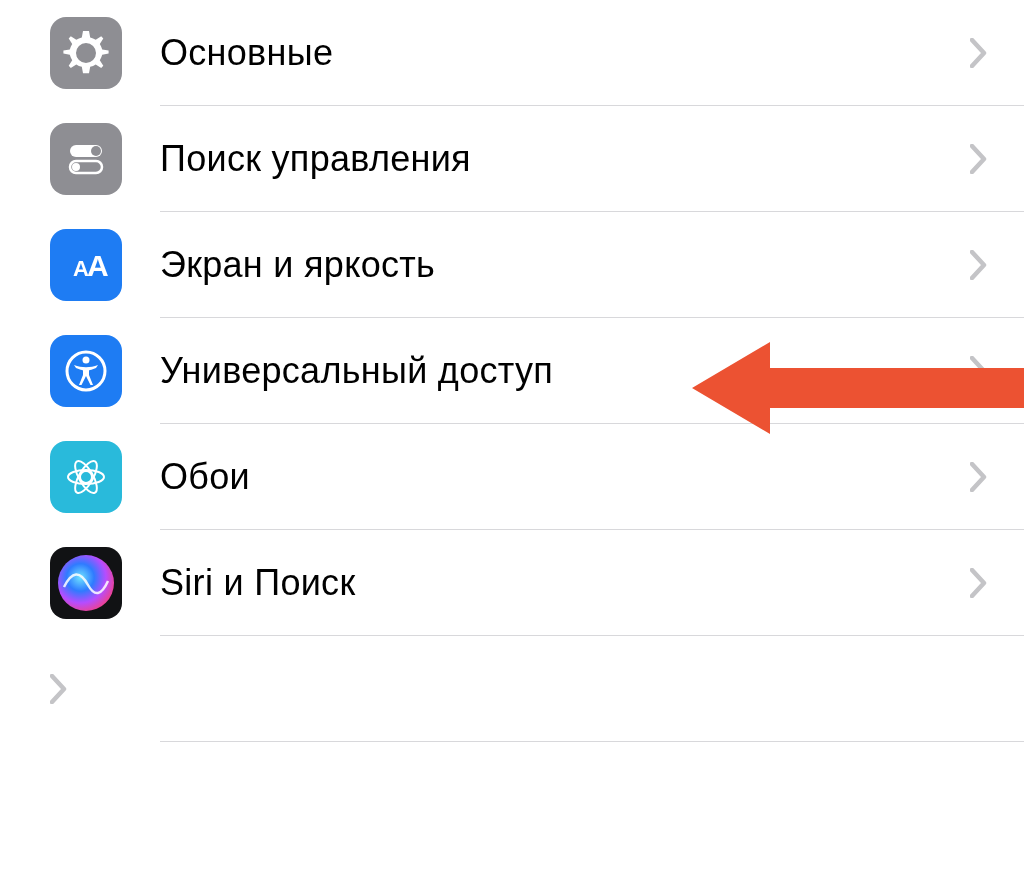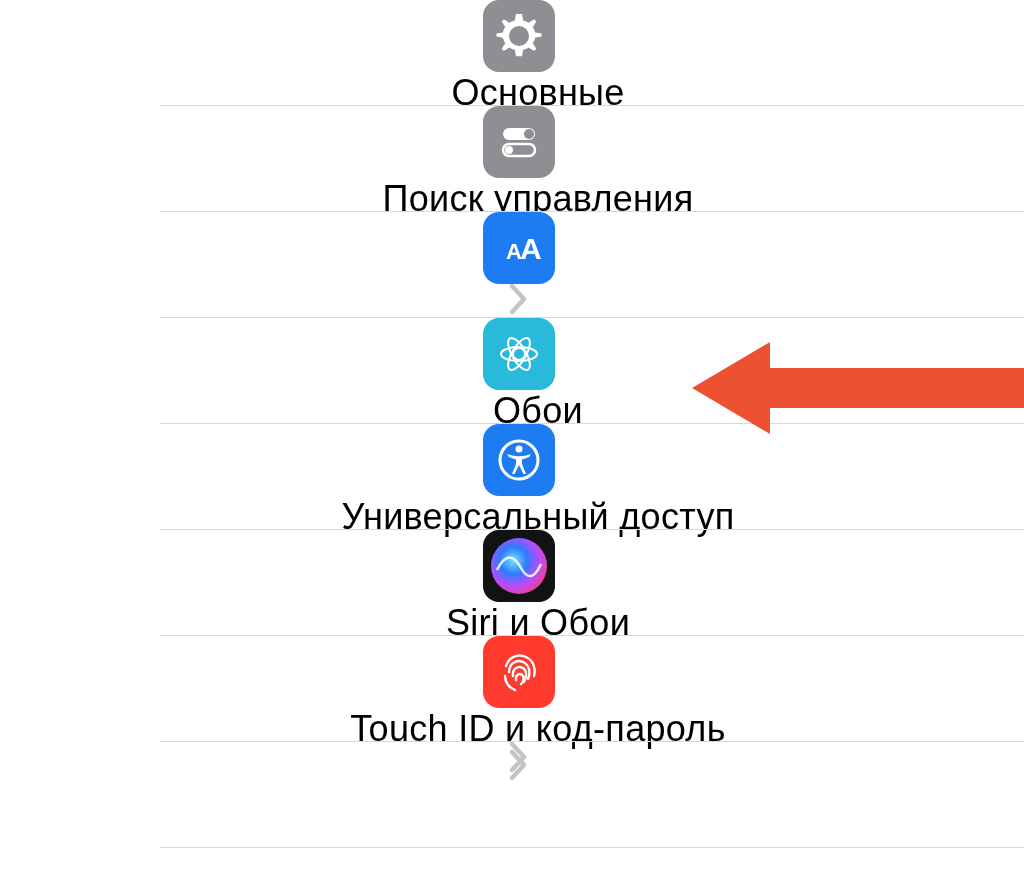--- a/index.html
+++ b/index.html
@@ -15,21 +15,20 @@
     flex-direction: column;
     width: 1024px;
   }
   .row {
     display: flex;
     align-items: center;
     height: 106px;
     padding-left: 50px;
     padding-right: 36px;
     position: relative;
-    flex-direction: column;
   }
   .row .divider {
     position: absolute;
     left: 160px;
     right: 0;
     bottom: 0;
     height: 1px;
     background: #d8d8db;
   }
   .row-icon {
@@ -106,57 +105,58 @@
     <div class="divider"></div>
   </div>
 
   <div class="row">
     <div class="row-icon" style="background:#1e7cf3">
       <svg class="icon-svg" width="52" height="52" viewBox="0 0 52 52">
         <text x="13" y="37" font-family="Helvetica, Arial" font-size="22" font-weight="600" fill="#ffffff">A</text>
         <text x="27" y="37" font-family="Helvetica, Arial" font-size="30" font-weight="600" fill="#ffffff">A</text>
       </svg>
     </div>
+    <span class="row-label">Экран и яркость</span>
+    <span class="chevron">
+      <svg width="18" height="30" viewBox="0 0 18 30">
+          <polyline points="2,2 14,15 2,28" fill="none" stroke="#c4c4c7" stroke-width="4.5" stroke-linecap="round" stroke-linejoin="round"></polyline>
+        </svg>
+    </span>
+    <div class="divider"></div>
+  </div>
+
+  <div class="row">
+    <div class="row-icon" style="background:#1e7cf3">
+      <svg class="icon-svg" width="52" height="52" viewBox="0 0 52 52">
+        <circle cx="26" cy="26" r="19" fill="none" stroke="#ffffff" stroke-width="3"></circle>
+        <circle cx="26" cy="15" r="3.5" fill="#ffffff"></circle>
+        <path d="M14 20 C22 23 30 23 38 20 L36 23 C32 24.5 30 25 29 25.5 L29 30 L33 40 L30.5 40 L26 31 L21.5 40 L19 40 L23 30 L23 25.5 C22 25 20 24.5 16 23 Z" fill="#ffffff"></path>
+      </svg>
+    </div>
+    <span class="row-label">Универсальный доступ</span>
     <span class="chevron">
       <svg width="18" height="30" viewBox="0 0 18 30">
           <polyline points="2,2 14,15 2,28" fill="none" stroke="#c4c4c7" stroke-width="4.5" stroke-linecap="round" stroke-linejoin="round"></polyline>
         </svg>
     </span>
     <div class="divider"></div>
   </div>
 
   <div class="row">
     <div class="row-icon" style="background:#29badb">
       <svg class="icon-svg" width="52" height="52" viewBox="0 0 52 52">
         <g stroke="#ffffff" stroke-width="2" fill="none" stroke-linecap="round">
           <circle cx="26" cy="26" r="6"></circle>
           <ellipse cx="26" cy="26" rx="18" ry="7" transform="rotate(0 26 26)"></ellipse>
           <ellipse cx="26" cy="26" rx="18" ry="7" transform="rotate(60 26 26)"></ellipse>
           <ellipse cx="26" cy="26" rx="18" ry="7" transform="rotate(120 26 26)"></ellipse>
         </g>
       </svg>
     </div>
     <span class="row-label">Обои</span>
-    <span class="chevron">
-      <svg width="18" height="30" viewBox="0 0 18 30">
-          <polyline points="2,2 14,15 2,28" fill="none" stroke="#c4c4c7" stroke-width="4.5" stroke-linecap="round" stroke-linejoin="round"></polyline>
-        </svg>
-    </span>
-    <div class="divider"></div>
-  </div>
-
-  <div class="row">
-    <div class="row-icon" style="background:#1e7cf3">
-      <svg class="icon-svg" width="52" height="52" viewBox="0 0 52 52">
-        <circle cx="26" cy="26" r="19" fill="none" stroke="#ffffff" stroke-width="3"></circle>
-        <circle cx="26" cy="15" r="3.5" fill="#ffffff"></circle>
-        <path d="M14 20 C22 23 30 23 38 20 L36 23 C32 24.5 30 25 29 25.5 L29 30 L33 40 L30.5 40 L26 31 L21.5 40 L19 40 L23 30 L23 25.5 C22 25 20 24.5 16 23 Z" fill="#ffffff"></path>
-      </svg>
-    </div>
-    <span class="row-label">Универсальный доступ</span>
     <span class="chevron">
       <svg width="18" height="30" viewBox="0 0 18 30">
           <polyline points="2,2 14,15 2,28" fill="none" stroke="#c4c4c7" stroke-width="4.5" stroke-linecap="round" stroke-linejoin="round"></polyline>
         </svg>
     </span>
     <div class="divider"></div>
   </div>
 
   <div class="row">
     <div class="row-icon" style="background:#111214">
@@ -166,49 +166,29 @@
             <stop offset="0%" stop-color="#6fe3ff"></stop>
             <stop offset="35%" stop-color="#2f7bff"></stop>
             <stop offset="65%" stop-color="#b54dff"></stop>
             <stop offset="100%" stop-color="#ff3d6e"></stop>
           </radialGradient>
         </defs>
         <circle cx="36" cy="36" r="28" fill="url(#siriG)"></circle>
         <path d="M14 40 Q26 16 38 38 Q48 56 58 34" fill="none" stroke="#ffffff" stroke-width="2.5" opacity="0.85"></path>
       </svg>
     </div>
-    <span class="row-label">Siri и Обои</span>
-    <span class="chevron">
-      <svg width="18" height="30" viewBox="0 0 18 30">
-          <polyline points="2,2 14,15 2,28" fill="none" stroke="#c4c4c7" stroke-width="4.5" stroke-linecap="round" stroke-linejoin="round"></polyline>
-        </svg>
-    </span>
-    <div class="divider"></div>
-  </div>
-
-  <div class="row">
-    <div class="row-icon" style="background:#ff3a2f">
-      <svg class="icon-svg" width="52" height="52" viewBox="0 0 52 52">
-        <g fill="none" stroke="#ffffff" stroke-width="2.4" stroke-linecap="round">
-          <path d="M13 20 C15 12 24 7 33 11 C40 14 43 22 41 30"></path>
-          <path d="M16 26 C16 18 23 13 30 16 C36 18.5 38 26 35 33"></path>
-          <path d="M20 30 C19 23 25 19 30 22 C34 24.5 34 31 31 36"></path>
-          <path d="M23 34 C22 29 27 26 30 30 C31.5 32 30.5 36 28 38"></path>
-          <path d="M12 30 C12 36 16 42 22 44"></path>
-        </g>
-      </svg>
-    </div>
-    <span class="row-label">Touch ID и код-пароль</span>
-    <span class="chevron">
-      <svg width="18" height="30" viewBox="0 0 18 30">
-          <polyline points="2,2 14,15 2,28" fill="none" stroke="#c4c4c7" stroke-width="4.5" stroke-linecap="round" stroke-linejoin="round"></polyline>
-        </svg>
-    </span>
-    <div class="divider"></div>
-  </div>
+    <span class="row-label">Siri и Поиск</span>
+    <span class="chevron">
+      <svg width="18" height="30" viewBox="0 0 18 30">
+          <polyline points="2,2 14,15 2,28" fill="none" stroke="#c4c4c7" stroke-width="4.5" stroke-linecap="round" stroke-linejoin="round"></polyline>
+        </svg>
+    </span>
+    <div class="divider"></div>
+  </div>
+
 
   <div class="row">
     <span class="chevron">
       <svg width="18" height="30" viewBox="0 0 18 30">
           <polyline points="2,2 14,15 2,28" fill="none" stroke="#c4c4c7" stroke-width="4.5" stroke-linecap="round" stroke-linejoin="round"></polyline>
         </svg>
     </span>
     <div class="divider"></div>
   </div>
 

